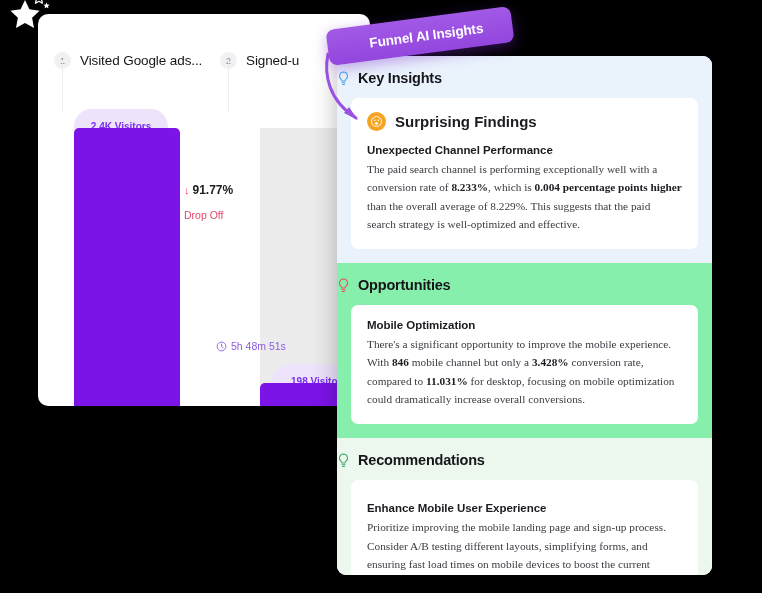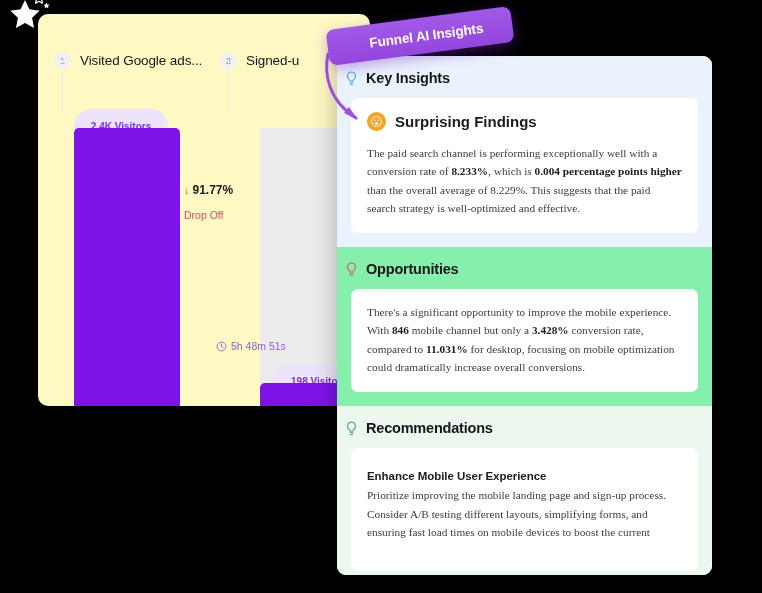--- a/index.html
+++ b/index.html
@@ -19,21 +19,21 @@
     background: #000000;
   }
 
   
   #funnel-card {
     position: absolute;
     left: 38px;
     top: 14px;
     width: 332px;
     height: 392px;
-    background: #fef9c3;
+    background: #ffffff;
     border-radius: 10px;
     overflow: hidden;
   }
   .funnel-steps {
     position: absolute;
     inset: 0;
     display: flex;
   }
   .funnel-step {
     position: relative;
@@ -145,21 +145,21 @@
   }
   .section { padding: 0 0 14px 0; }
   .section.key { background: #eaf3fc; }
   .section.opp { background: #86efac; }
   .section.rec { background: #ecf7ee; }
 
   .section-head {
     display: flex;
     align-items: center;
     gap: 8px;
-    padding: 14px 16px 12px 8px;
+    padding: 14px 16px 12px 0;
   }
   .section-title {
     font-size: 14.5px;
     font-weight: bold;
     color: #16161a;
     letter-spacing: -0.2px;
   }
   .inner-card {
     background: #ffffff;
     border-radius: 7px;
@@ -297,33 +297,35 @@
           <span class="finding-badge">
             <svg width="13" height="13" viewBox="0 0 16 16">
               <circle cx="8" cy="8" r="6.1" fill="none" stroke="#ffffff" stroke-width="1.1"></circle>
               <circle cx="5.9" cy="6.4" r="0.95" fill="#ffffff"></circle>
               <circle cx="10.1" cy="6.4" r="0.95" fill="#ffffff"></circle>
               <ellipse cx="8" cy="10.4" rx="1.9" ry="1.5" fill="#ffffff"></ellipse>
             </svg>
           </span>
           <span class="finding-label">Surprising Findings</span>
         </div>
+        <div class="item-title">Unexpected Channel Performance</div>
         <div class="item-body"><span>The paid search channel is performing exceptionally well with a conversion rate of </span><b>8.233%</b><span>, which is </span><b>0.004 percentage points higher</b><span> than the overall average of 8.229%. This suggests that the paid search strategy is well-optimized and effective.</span></div>
       </div>
     </div>
 
     <div class="section opp">
       <div class="section-head">
         <svg width="13" height="15" viewBox="0 0 16 19">
           <path d="M8 1.3a5.1 5.1 0 0 0-3 9.2c.6.45.95 1.1.95 1.8v.35h4.1v-.35c0-.7.35-1.35.95-1.8A5.1 5.1 0 0 0 8 1.3z" fill="none" stroke="#ef4f6b" stroke-width="1.3" stroke-linejoin="round"></path>
           <path d="M6.1 15h3.8M6.6 17.2h2.8" stroke="#ef4f6b" stroke-width="1.3" stroke-linecap="round"></path>
         </svg>
         <span class="section-title">Opportunities</span>
       </div>
       <div class="inner-card">
+        <div class="item-title">Mobile Optimization</div>
         <div class="item-body"><span>There's a significant opportunity to improve the mobile experience. With </span><b>846</b><span> mobile channel but only a </span><b>3.428%</b><span> conversion rate, compared to </span><b>11.031%</b><span> for desktop, focusing on mobile optimization could dramatically increase overall conversions.</span></div>
       </div>
     </div>
 
     <div class="section rec">
       <div class="section-head">
         <svg width="13" height="15" viewBox="0 0 16 19">
           <path d="M8 1.3a5.1 5.1 0 0 0-3 9.2c.6.45.95 1.1.95 1.8v.35h4.1v-.35c0-.7.35-1.35.95-1.8A5.1 5.1 0 0 0 8 1.3z" fill="none" stroke="#3fa86a" stroke-width="1.3" stroke-linejoin="round"></path>
           <path d="M6.1 15h3.8M6.6 17.2h2.8" stroke="#3fa86a" stroke-width="1.3" stroke-linecap="round"></path>
         </svg>

